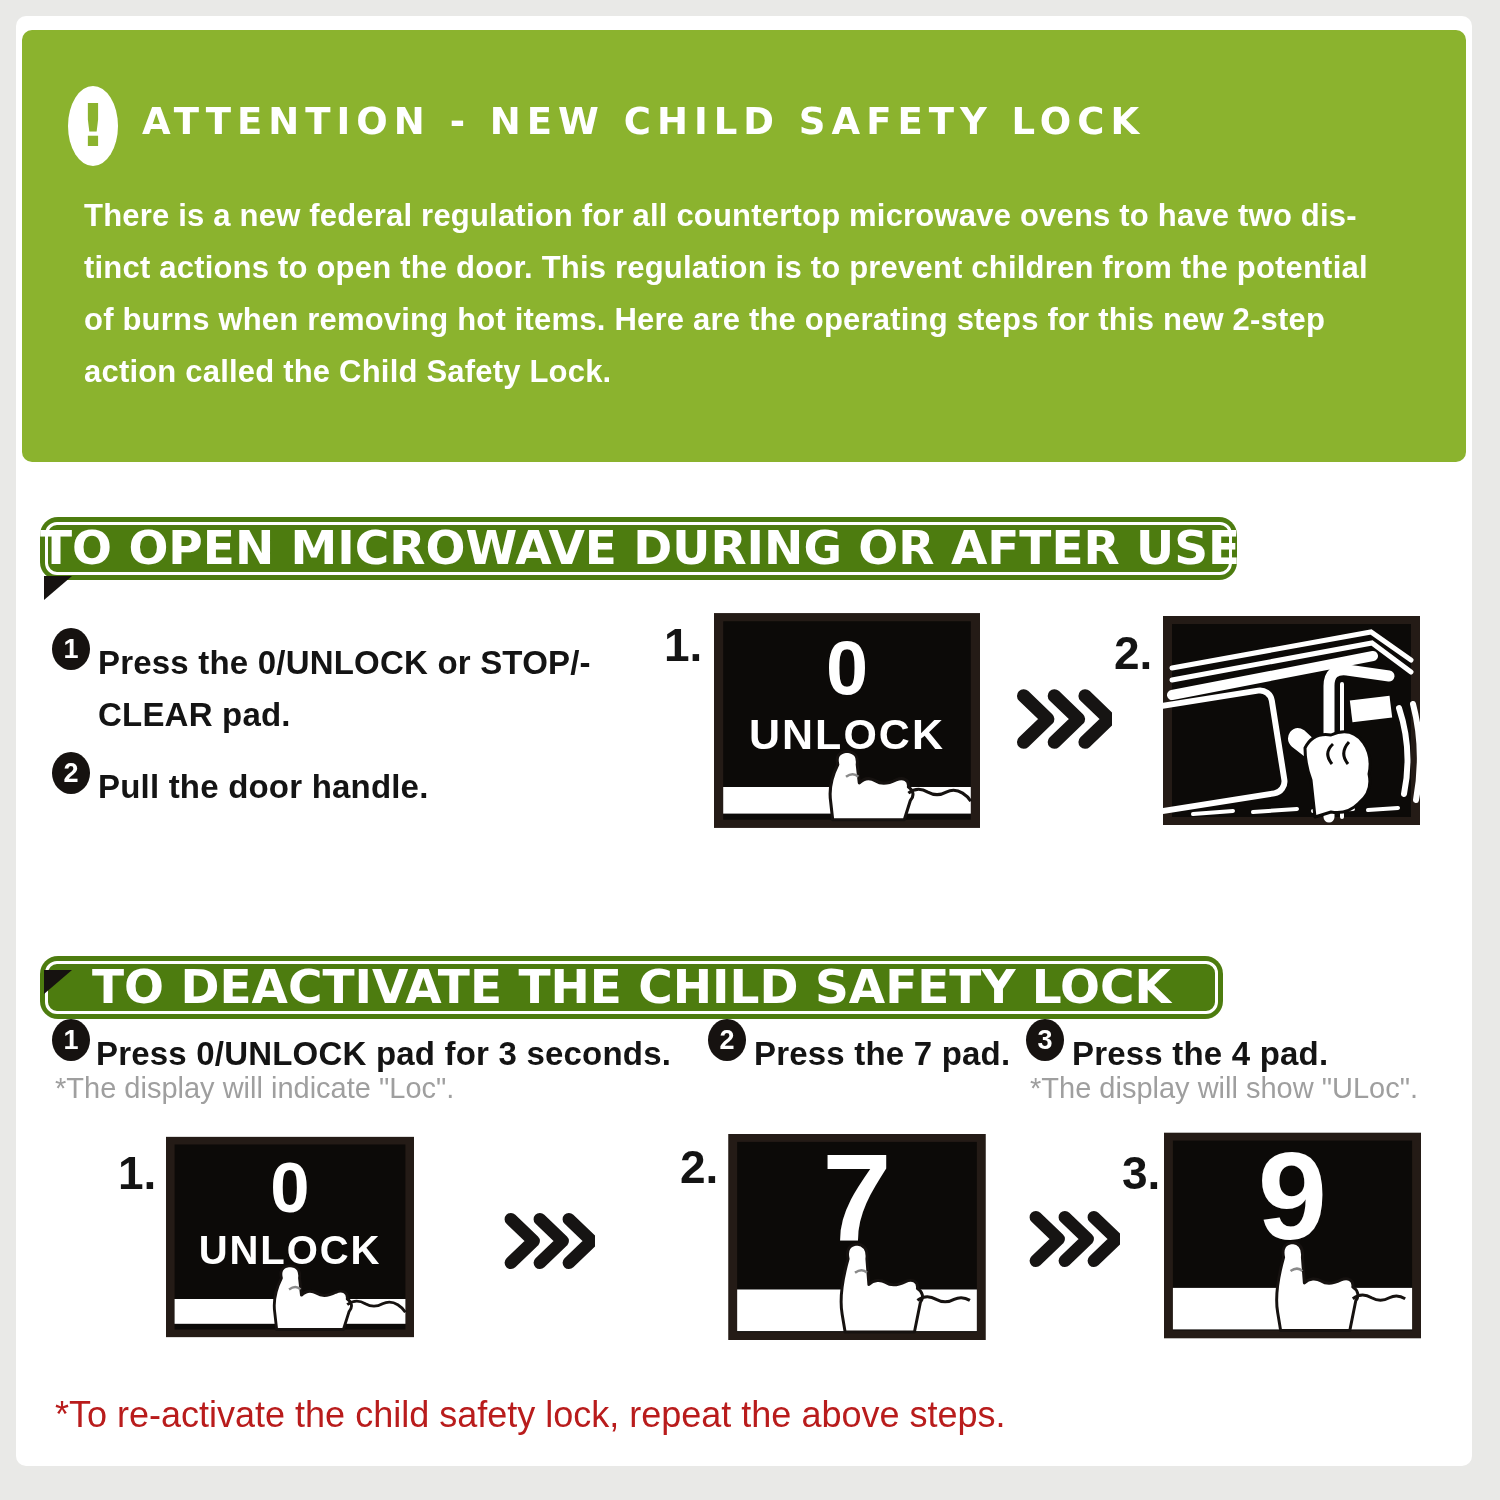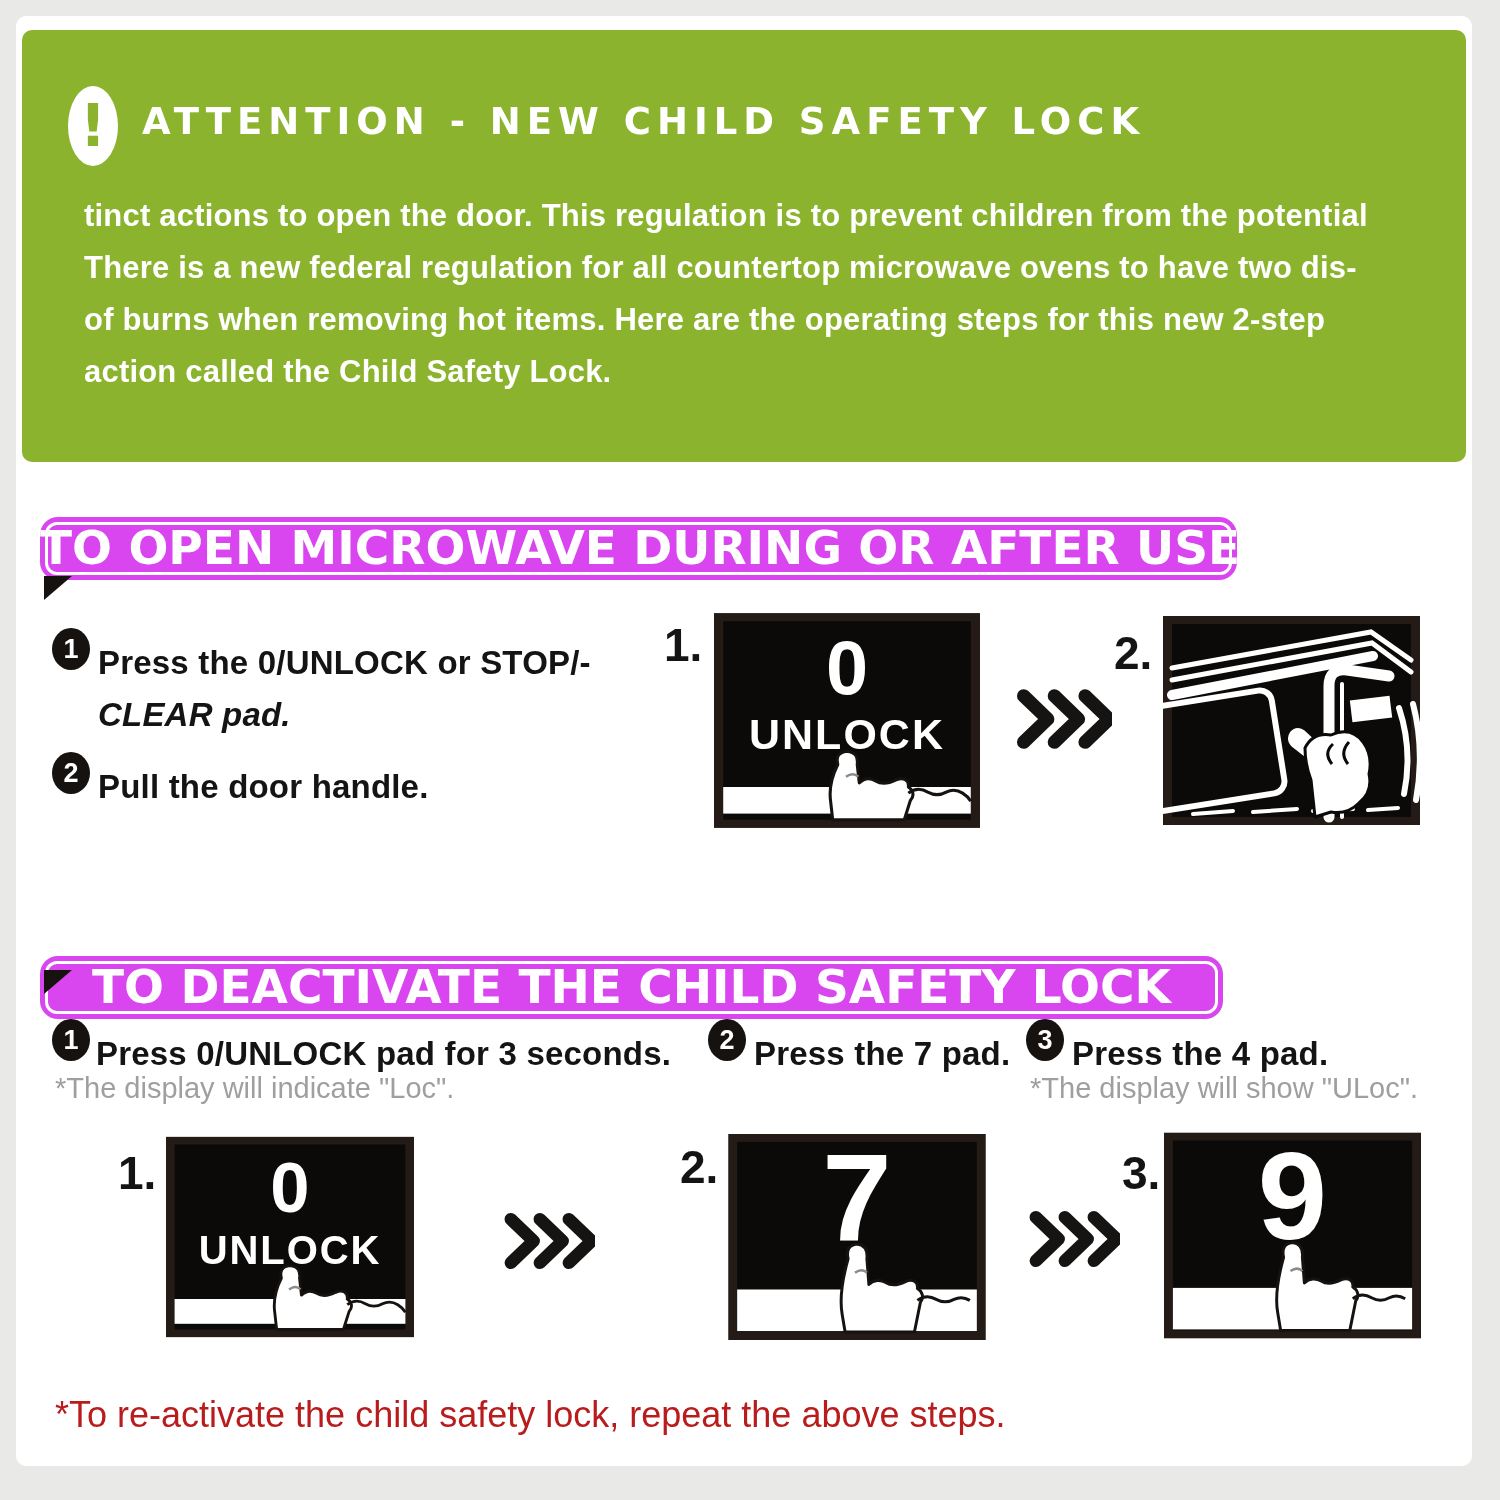--- a/index.html
+++ b/index.html
@@ -32,21 +32,21 @@
     font-weight:bold;font-size:37px;letter-spacing:6px;white-space:nowrap;
   }
   .banner-par{left:62px;top:160px;}
   .banner-line{
     color:#ffffff;font-weight:bold;font-size:31px;line-height:52px;
     white-space:nowrap;letter-spacing:0.2px;
   }
   .banner-par2{left:62px;top:390px;}
   
   .bar{
-    height:63px;background:#d946ef;border-radius:18px;
+    height:63px;background:#4d7c0f;border-radius:18px;
   }
   .bar-outline{
     position:absolute;left:5px;top:5px;right:5px;bottom:5px;
     border:3px solid #ffffff;border-radius:12px;pointer-events:none;
   }
   .bar-text{
     position:absolute;left:0;top:0;width:100%;height:100%;
     color:#ffffff;font-family:"DejaVu Sans",sans-serif;font-weight:bold;
     font-size:47px;line-height:62px;text-align:center;white-space:nowrap;
   }
@@ -76,36 +76,36 @@
 </head>
 <body>
 
 <div id="canvas">
   <div class="abs content"></div>
 
   <div class="abs banner">
     <div class="abs alert-badge">!</div>
     <div class="abs banner-title">ATTENTION - NEW CHILD SAFETY LOCK</div>
     <div class="abs banner-par">
+      <div class="banner-line">There is a new federal regulation for all countertop microwave ovens to have two dis-</div>
       <div class="banner-line">tinct actions to open the door. This regulation is to prevent children from the potential</div>
-      <div class="banner-line">There is a new federal regulation for all countertop microwave ovens to have two dis-</div>
       <div class="banner-line">of burns when removing hot items. Here are the operating steps for this new 2-step</div>
       <div class="banner-line">action called the Child Safety Lock.</div>
     </div>
   </div>
 
   <div class="abs bar" style="left:40px;top:517px;width:1197px;">
     <div class="bar-outline"></div>
     <div class="bar-text">TO OPEN MICROWAVE DURING OR AFTER USE</div>
   </div>
   <div class="abs bar-tail" style="left:44px;top:576px;"></div>
 
   <div class="abs stepnum" style="left:52px;top:628px;">1</div>
   <div class="abs steptext" style="left:98px;top:632px;">Press the 0/UNLOCK or STOP/-</div>
-  <div class="abs steptext" style="left:98px;top:684px;font-style:italic;">CLEAR pad.</div>
+  <div class="abs steptext" style="left:98px;top:684px;">CLEAR pad.</div>
   <div class="abs stepnum" style="left:52px;top:752px;">2</div>
   <div class="abs steptext" style="left:98px;top:756px;">Pull the door handle.</div>
 
   <div class="abs fignum" style="left:664px;top:618px;">1.</div>
 
   <svg class="abs" style="left:714px;top:613px;width:266px;height:215px;" viewBox="0 0 260 210">
     <rect width="260" height="210" fill="#241b16"></rect>
     <rect x="9" y="8" width="242" height="194" fill="#0c0a08"></rect>
     <text x="130" y="79" font-size="74" fill="#ffffff" text-anchor="middle">0</text>
     <text x="130" y="133" font-size="42" letter-spacing="2" fill="#ffffff" text-anchor="middle">UNLOCK</text>

